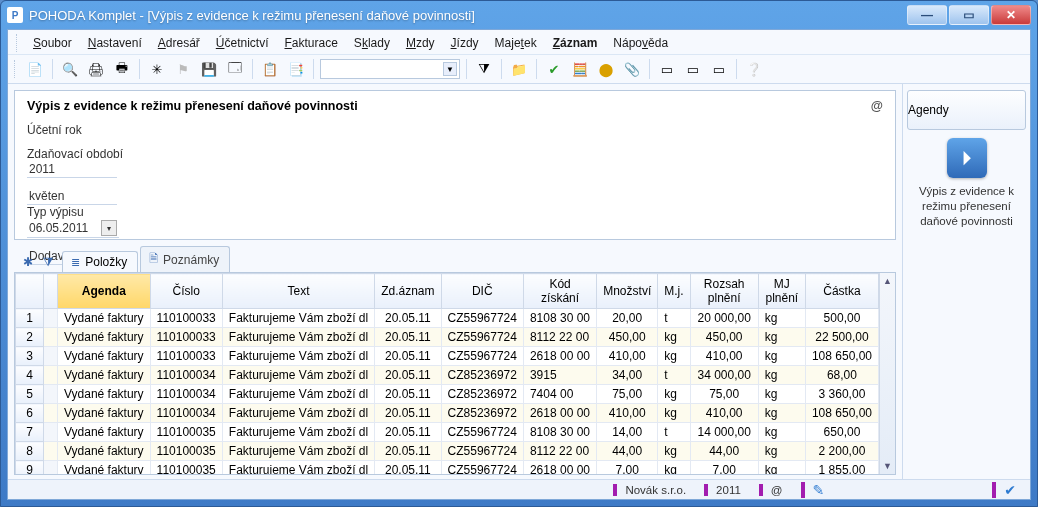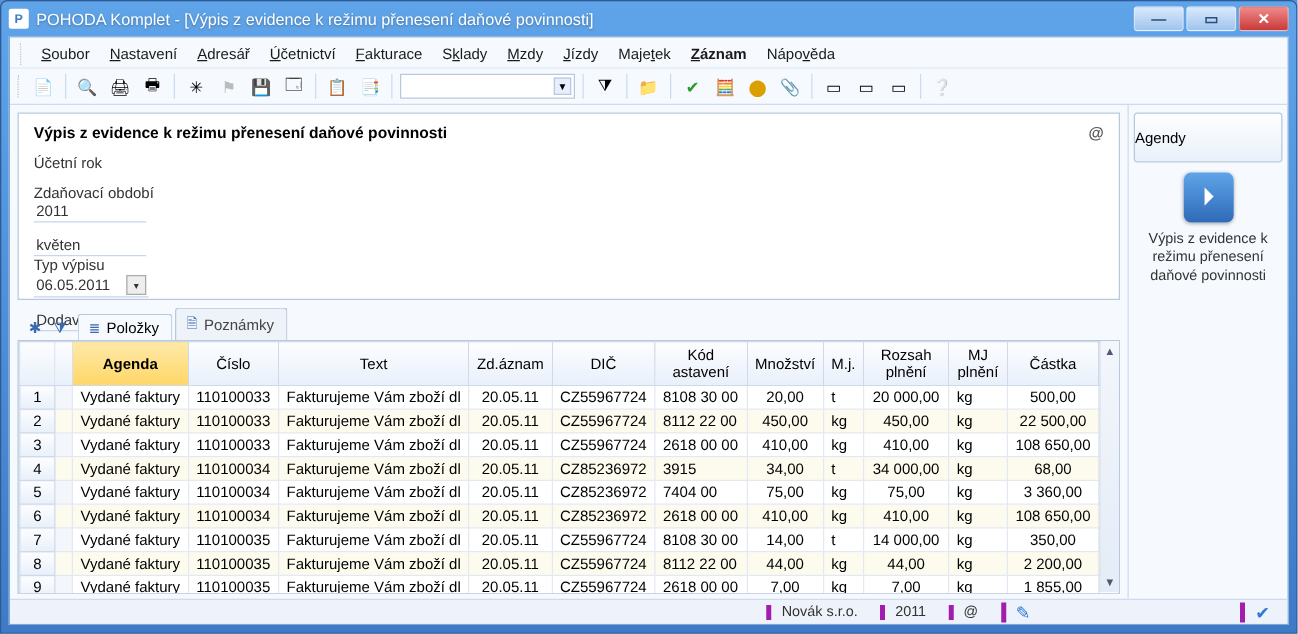--- a/index.html
+++ b/index.html
@@ -314,21 +314,21 @@
           <table class="grid">
             <thead>
               <tr>
                 <th class="rownum"></th>
                 <th class="select-col"></th>
                 <th class="agenda">Agenda</th>
                 <th>Číslo</th>
                 <th>Text</th>
                 <th>Zd.áznam</th>
                 <th>DIČ</th>
-                <th>Kód astavení</th>
+                <th>Kód získání</th>
                 <th>Množství</th>
                 <th>M.j.</th>
                 <th>Rozsah plnění</th>
                 <th>MJ plnění</th>
                 <th>Částka</th>
                 <th style="width:16px;"></th>
               </tr>
             </thead>
             <tbody id="grid-body">
                 <tr>
@@ -433,21 +433,21 @@
                   <td class="data">Vydané faktury</td>
                   <td class="data">110100035</td>
                   <td class="data">Fakturujeme Vám zboží dl</td>
                   <td class="data" style="text-align:center;">20.05.11</td>
                   <td class="data">CZ55967724</td>
                   <td class="data">8108 30 00</td>
                   <td class="data num">14,00</td>
                   <td class="data">t</td>
                   <td class="data num">14 000,00</td>
                   <td class="data">kg</td>
-                  <td class="data num">350,00</td>
+                  <td class="data num">650,00</td>
                   <td class="data"></td>
                 </tr>
                 <tr>
                   <td class="rownum">8</td>
                   <td class="select-col data"></td>
                   <td class="data">Vydané faktury</td>
                   <td class="data">110100035</td>
                   <td class="data">Fakturujeme Vám zboží dl</td>
                   <td class="data" style="text-align:center;">20.05.11</td>
                   <td class="data">CZ55967724</td>

